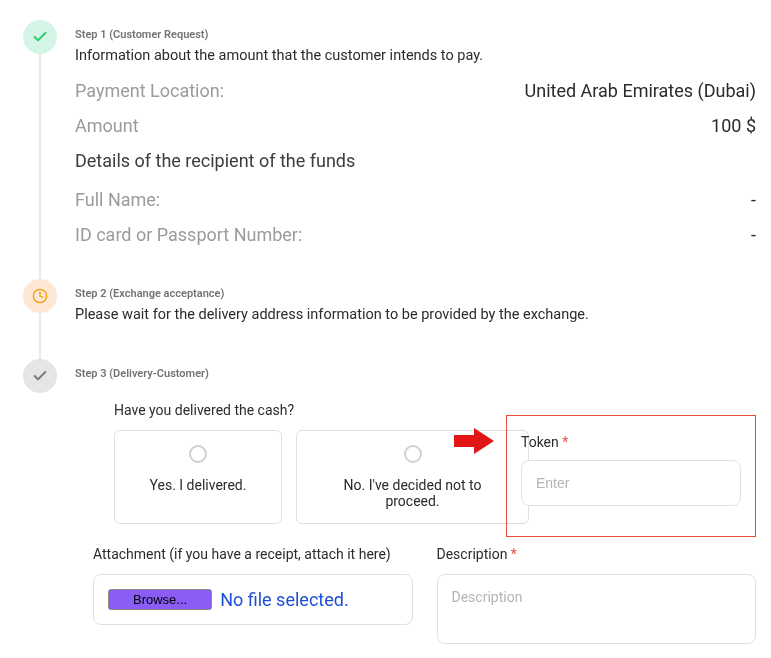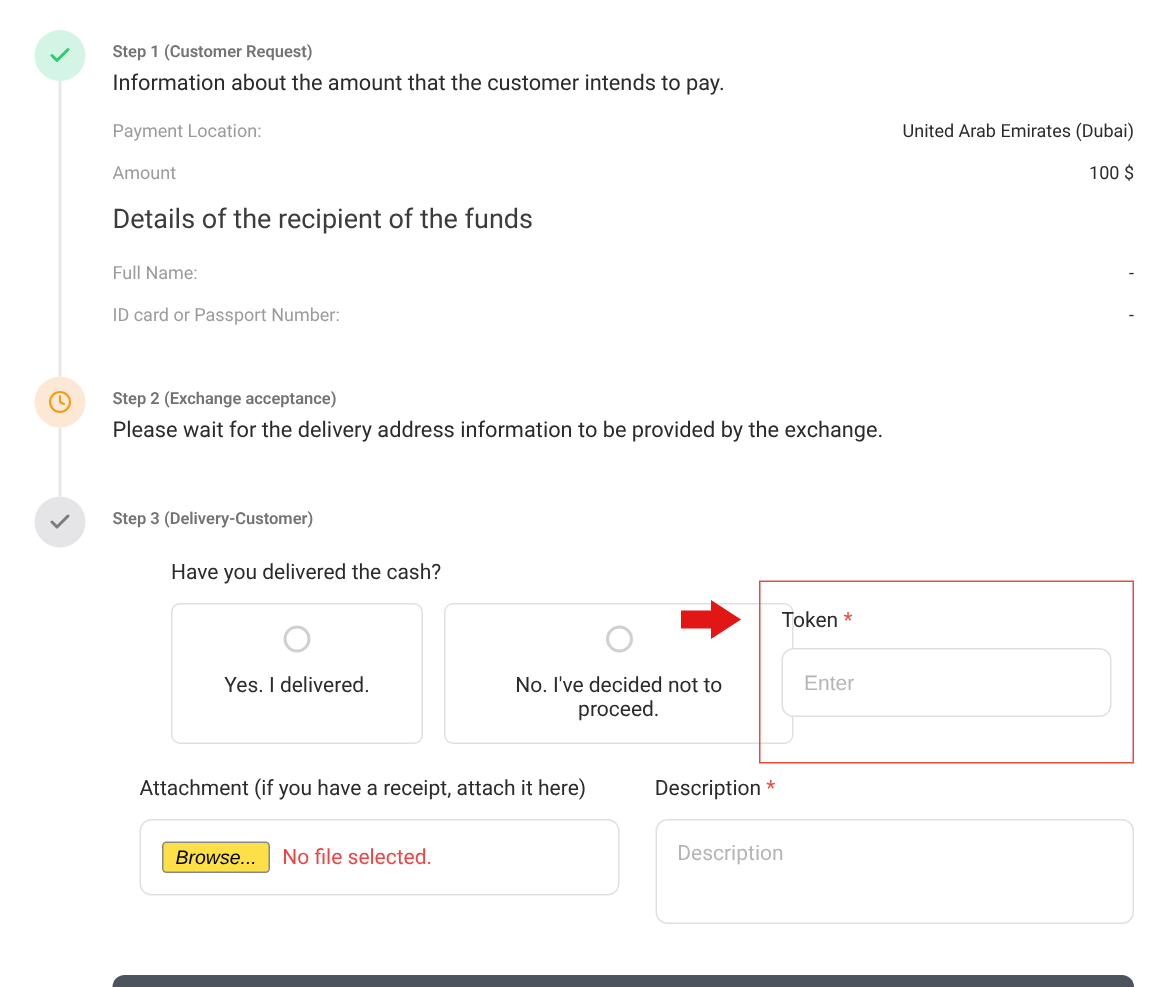--- a/index.html
+++ b/index.html
@@ -62,21 +62,21 @@
       padding-top: 8px;
     }
     .step-desc {
       font-size: 14.5px;
       color: #2b2b2b;
       margin-bottom: 16px;
     }
     .info-row {
       display: flex;
       justify-content: space-between;
-      font-size: 12px;
+      font-size: 18px;
       margin-bottom: 14px;
     }
     .info-label {
       color: #9b9b9b;
     }
     .info-value {
       color: #2b2b2b;
     }
     .section-heading {
       font-size: 18px;
@@ -171,31 +171,30 @@
     .file-input-box {
       border: 1px solid #e0e0e0;
       border-radius: 8px;
       padding: 14px 14px;
       display: flex;
       align-items: center;
       gap: 8px;
       background: #fff;
     }
     .browse-btn {
-      background: #fde047;
+      background: #8b5cf6;
       border: 1px solid #888;
       border-radius: 3px;
-      padding: 2px 8px;
+      padding: 2px 24px;
       font-size: 13px;
       cursor: pointer;
-      font-style: italic;
     }
     .no-file {
-      font-size: 14px;
-      color: #ef4444;
+      font-size: 18px;
+      color: #1d4ed8;
     }
     .description-textarea {
       width: 100%;
       border: 1px solid #e0e0e0;
       border-radius: 8px;
       padding: 14px;
       font-size: 14px;
       resize: none;
       font-family: inherit;
       height: 70px;

